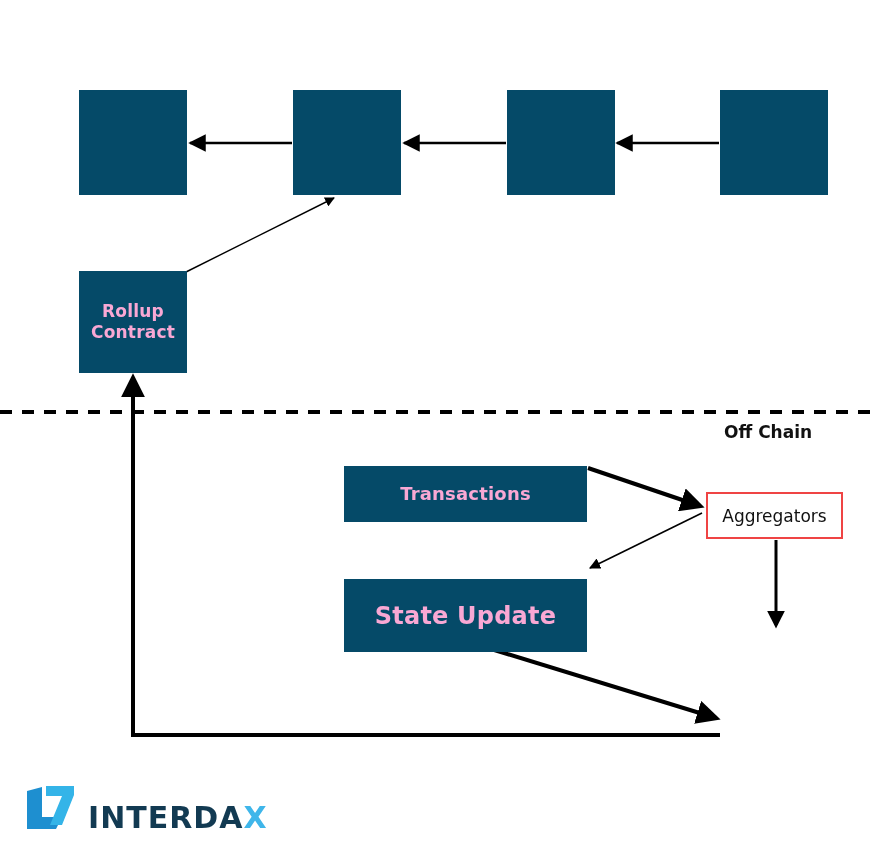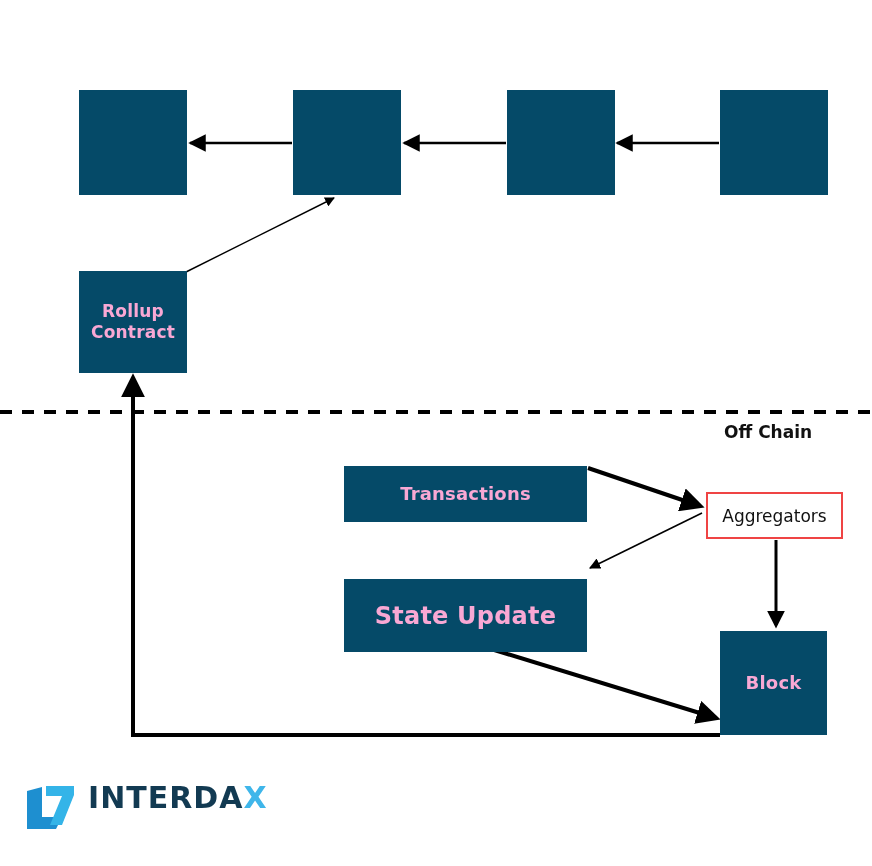--- a/index.html
+++ b/index.html
@@ -98,21 +98,21 @@
   }
   .label-off-chain {
     left: 724px;
     top: 422px;
   }
   .logo {
     position: absolute;
     left: 22px;
     top: 783px;
     display: flex;
-    align-items: flex-start;
+    align-items: flex-end;
     gap: 10px;
   }
   .logo-mark {
     width: 56px;
     height: 50px;
   }
   .logo-text {
     font-size: 30px;
     font-weight: bold;
     letter-spacing: 1px;
@@ -167,21 +167,20 @@
   <div class="node node-rollup">
     <div>
       <div>Rollup</div>
       <div>Contract</div>
     </div>
   </div>
 
   <div class="node node-transactions">Transactions</div>
   <div class="node node-state-update">State Update</div>
   <div class="node-aggregators">Aggregators</div>
-  <div class="node node-block">Block</div>
 
   <div class="logo">
     <svg class="logo-mark" viewBox="0 0 56 50" xmlns="http://www.w3.org/2000/svg">
       <path d="M 5 8 L 20 4 L 20 34 L 40 34 L 34 46 L 5 46 Z" fill="#1E8FD0"></path>
       <path d="M 24 3 L 52 3 L 52 12 L 40 42 L 28 42 L 40 13 L 24 13 Z" fill="#34B4E8"></path>
     </svg>
     <div class="logo-text">
       <span>INTERDA</span><span class="x">X</span>
     </div>
   </div>

